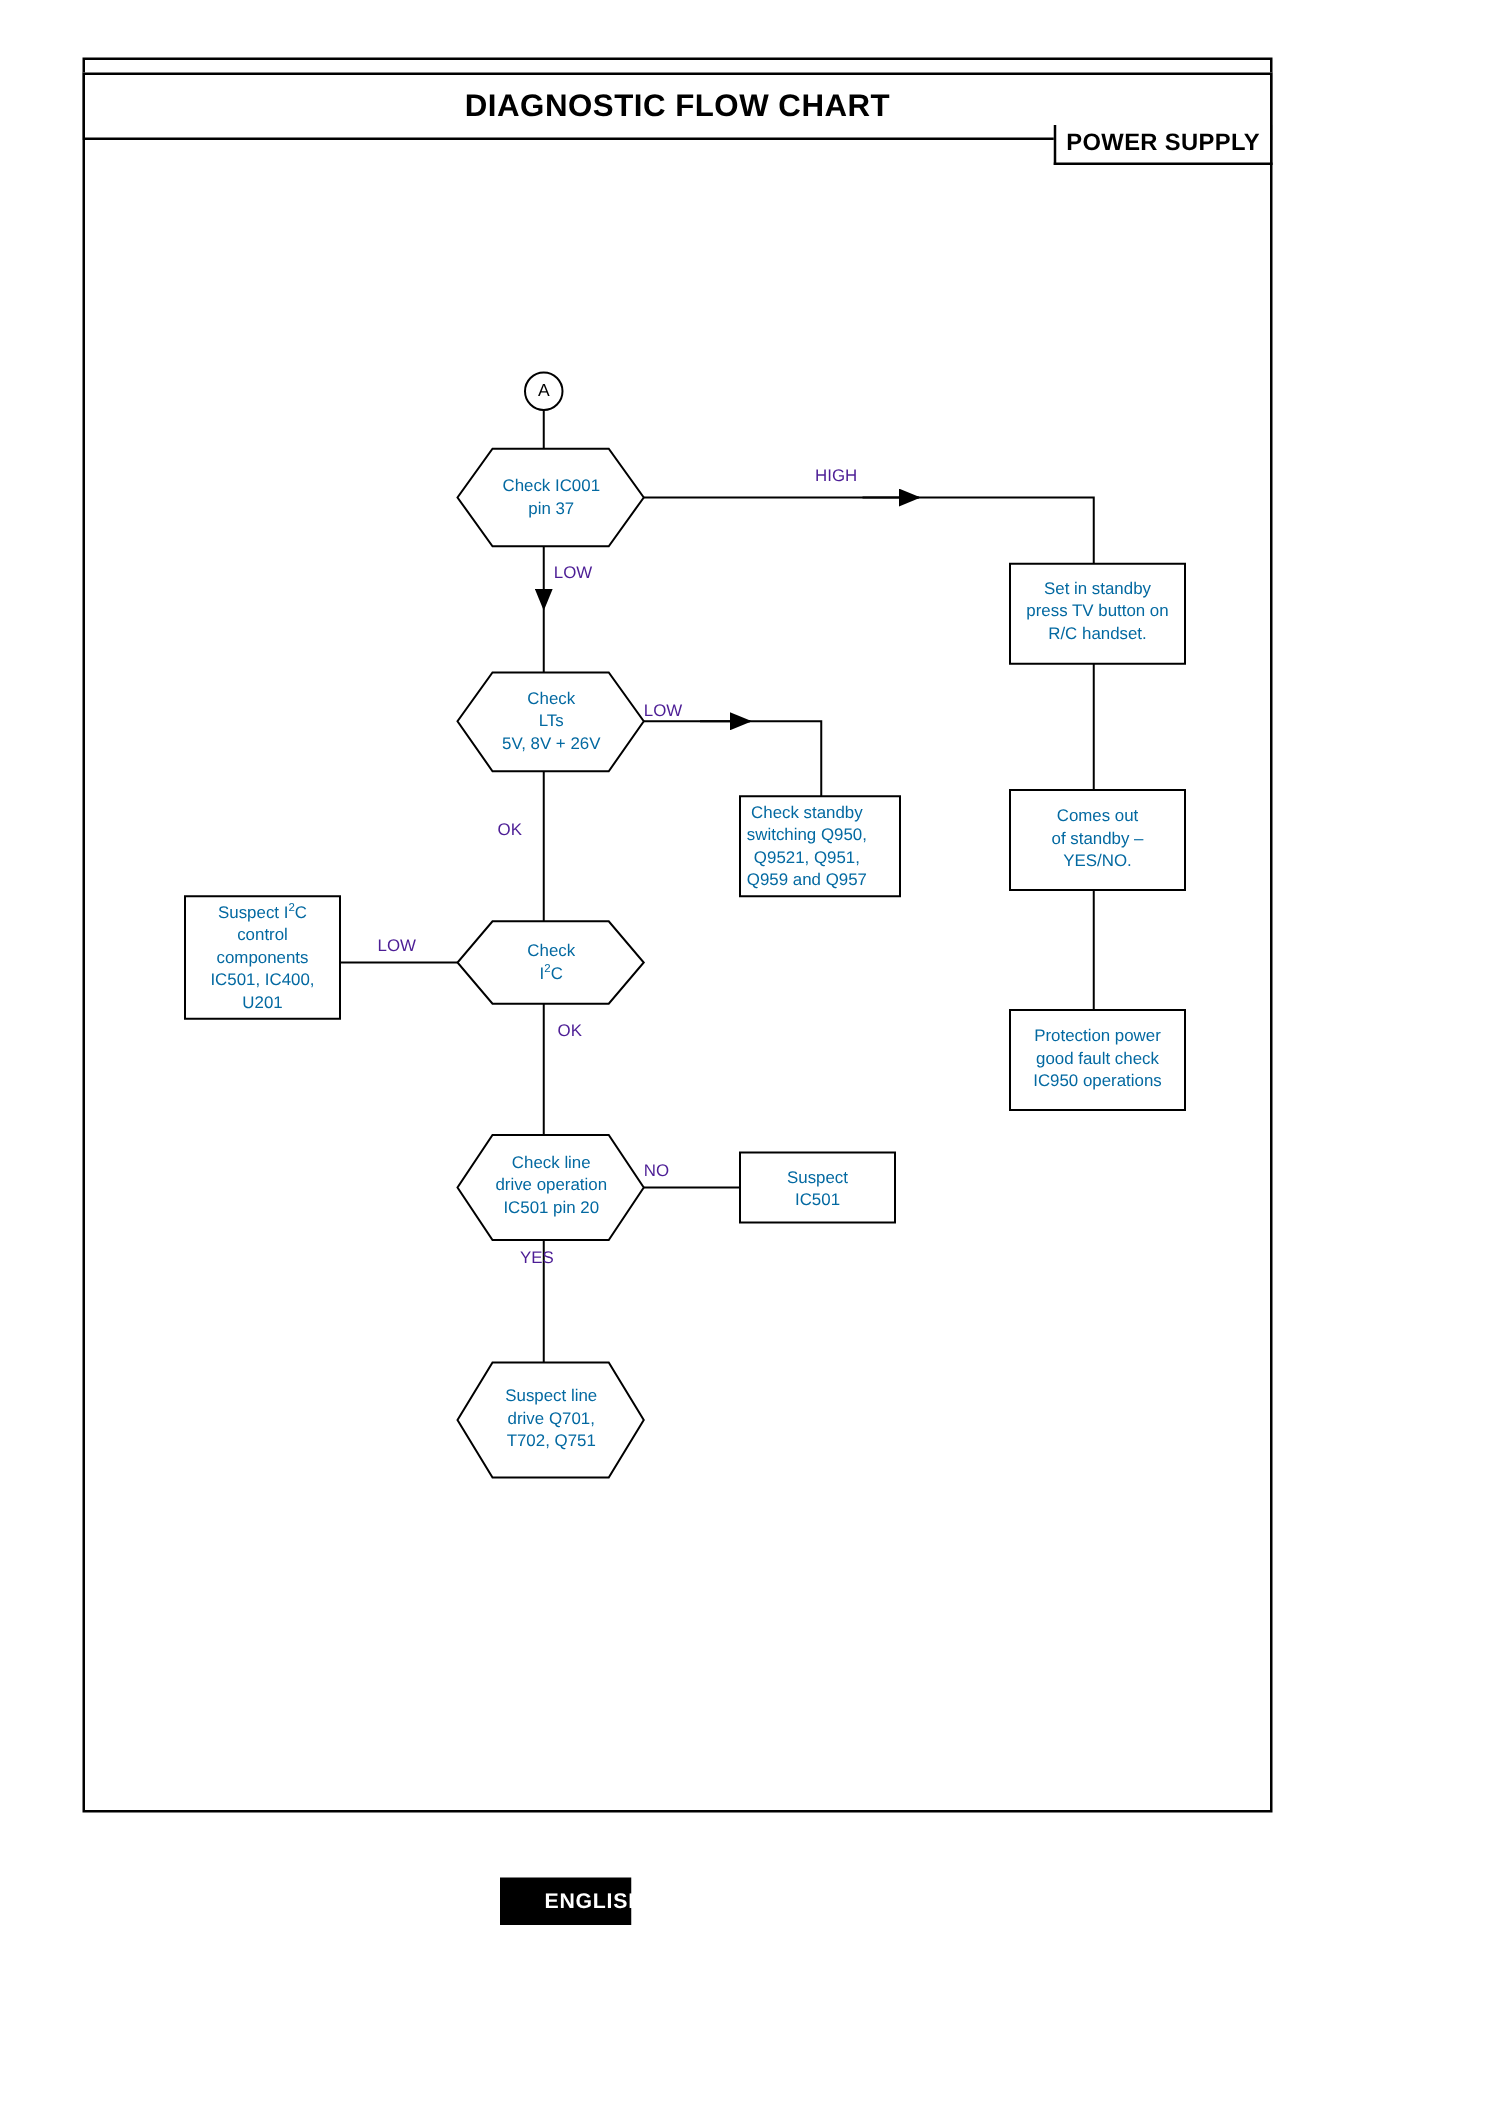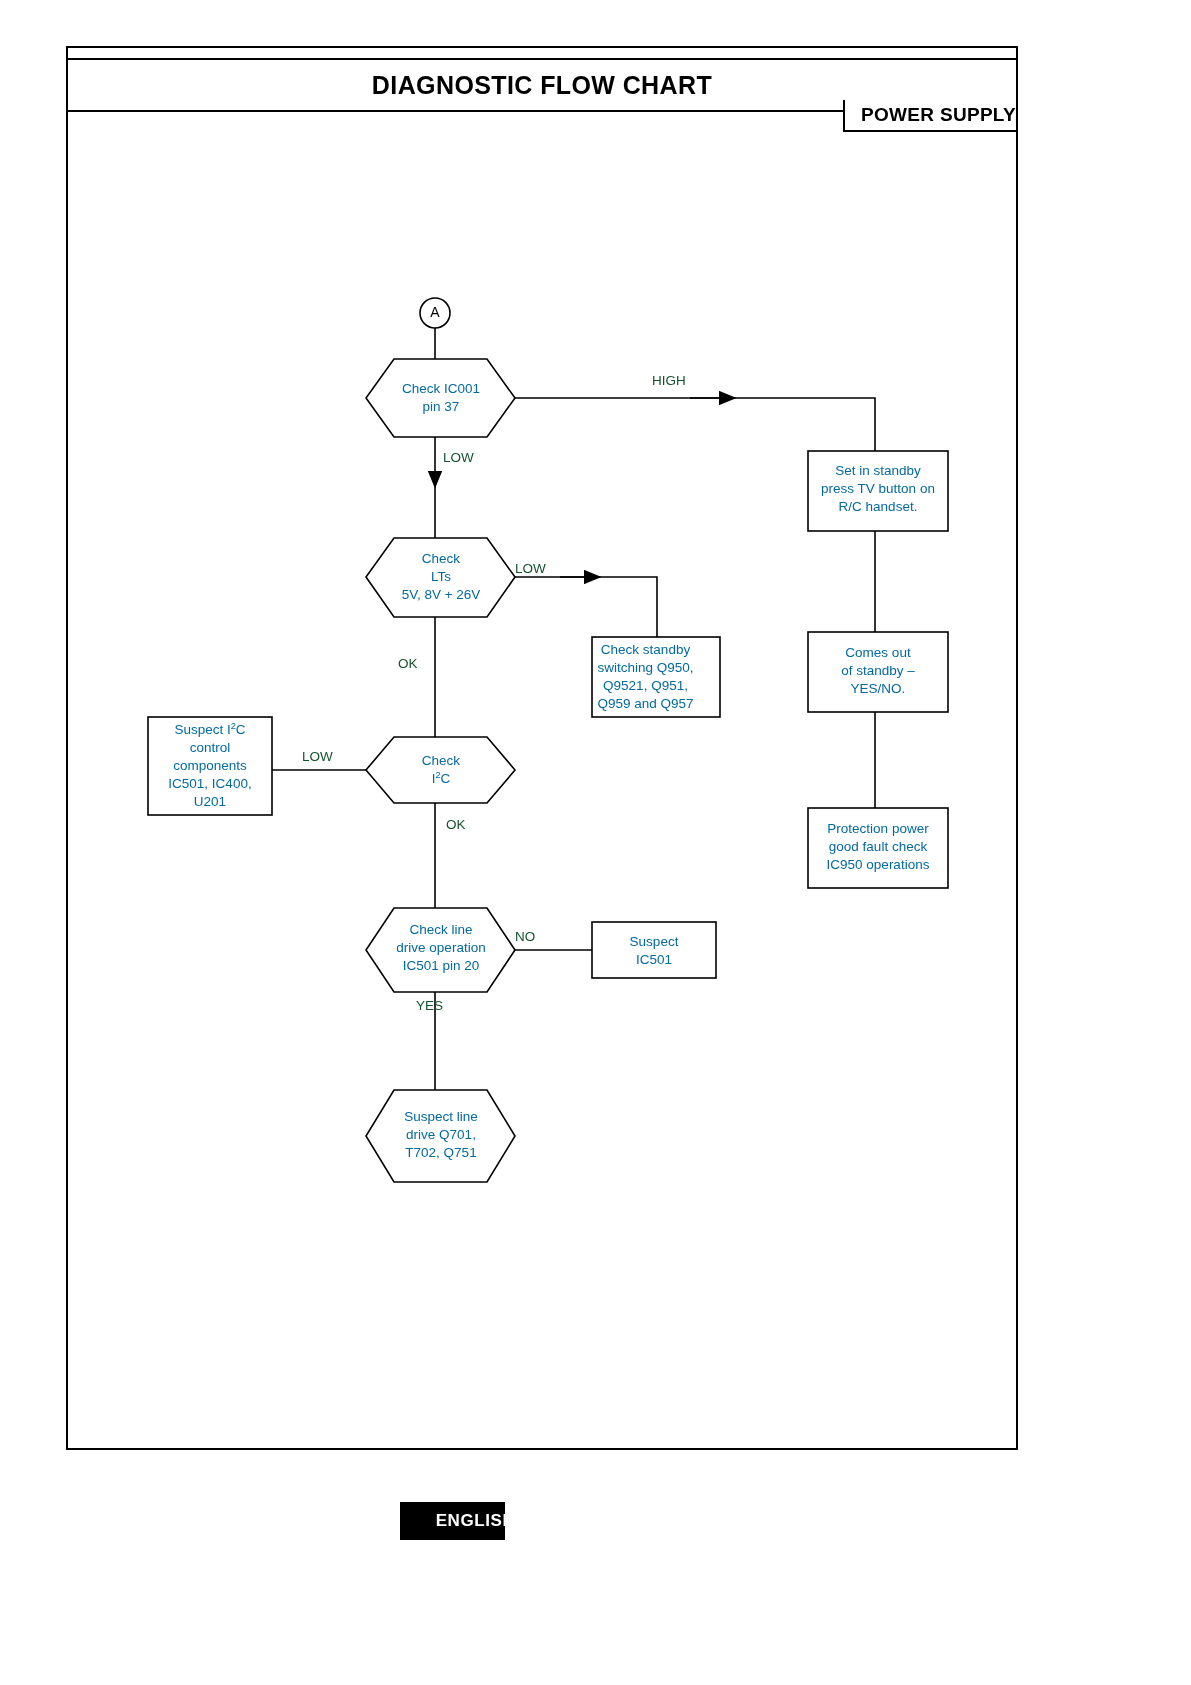--- a/index.html
+++ b/index.html
@@ -51,21 +51,21 @@
     position: absolute;
     left: 843px;
     top: 100px;
     width: 175px;
     height: 32px;
     border: 2px solid #000;
     border-top: none;
     box-sizing: border-box;
     display: flex;
     align-items: center;
-    justify-content: flex-end;
+    justify-content: center;
     background: #fff;
     z-index: 3;
   }
   #section-text {
     font-size: 19px;
     font-weight: bold;
     letter-spacing: 0.3px;
   }
 
   
@@ -113,21 +113,21 @@
     position: absolute;
     text-align: center;
     font-size: 13.5px;
     line-height: 18px;
     color: #0369a1;
   }
   .edge-label {
     position: absolute;
     font-size: 13.5px;
     line-height: 16px;
-    color: #14532d;
+    color: #4c1d95;
     white-space: nowrap;
   }
   .connector-label {
     position: absolute;
     font-size: 14px;
     text-align: center;
     color: #000;
   }
   sup { font-size: 0.68em; vertical-align: super; line-height: 0; }
 </style>

